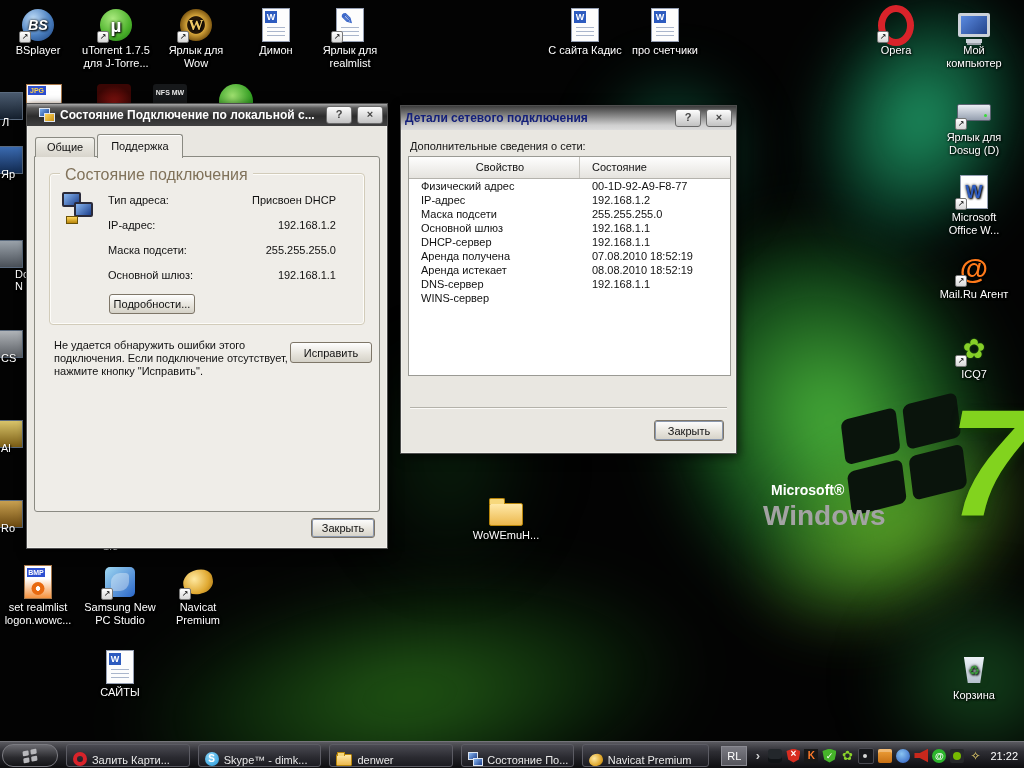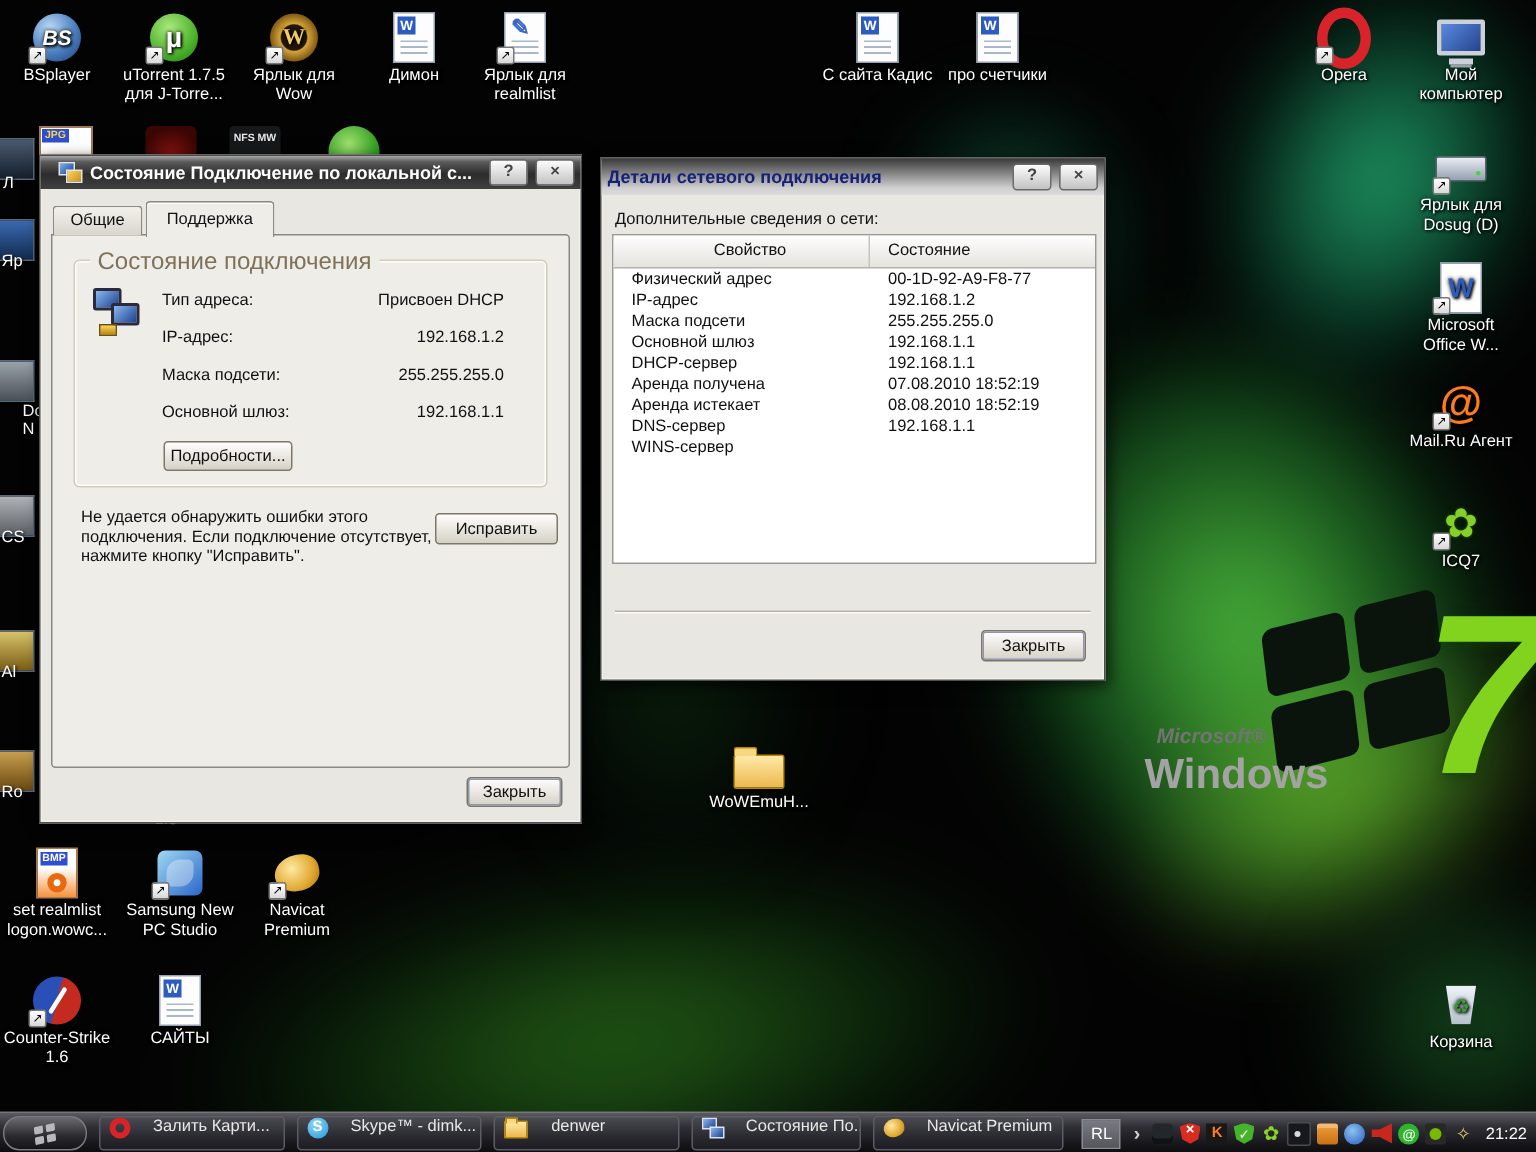--- a/index.html
+++ b/index.html
@@ -11,21 +11,21 @@
   .sw2{left:780px;top:-60px;width:280px;height:360px;background:radial-gradient(closest-side,rgba(45,225,150,.7),rgba(10,110,70,.35) 60%,transparent 78%);filter:blur(24px);transform:rotate(22deg);}
   .sw3{left:560px;top:30px;width:230px;height:250px;background:radial-gradient(closest-side,rgba(30,190,130,.5),transparent 75%);filter:blur(26px);}
   .sw4{left:40px;top:545px;width:740px;height:300px;background:radial-gradient(closest-side,rgba(60,160,35,.6),rgba(20,80,20,.35) 55%,transparent 78%);filter:blur(30px);transform:rotate(-7deg);}
   .sw5{left:330px;top:300px;width:240px;height:320px;background:radial-gradient(closest-side,rgba(25,100,35,.35),transparent 75%);filter:blur(34px);}
   .sw6{left:680px;top:400px;width:430px;height:260px;background:radial-gradient(closest-side,rgba(150,235,45,.55),transparent 75%);filter:blur(26px);transform:rotate(-24deg);}
   .sw7{left:830px;top:550px;width:300px;height:260px;background:radial-gradient(closest-side,rgba(40,150,60,.5),transparent 75%);filter:blur(28px);}
   
   .w7{position:absolute;left:763px;top:398px;width:262px;height:162px;}
   .w7 .flag{position:absolute;left:82px;top:8px;width:118px;height:96px;display:grid;grid-template-columns:1fr 1fr;grid-template-rows:1fr 1fr;gap:7px;transform:rotate(-7deg) skewY(-7deg);}
   .w7 .flag i{background:#0a140c;border-radius:7px;}
-  .w7 .ms{position:absolute;left:8px;top:84px;font-size:14px;font-weight:bold;color:#737373;font-style:italic;}
+  .w7 .ms{position:absolute;left:8px;top:84px;font-size:14px;font-weight:bold;color:#ffffff;}
   .w7 .win{position:absolute;left:0;top:95px;font-size:28px;line-height:46px;font-weight:bold;color:#a3a3a3;}
   .w7 .seven{position:absolute;right:-8px;top:-14px;font-size:152px;line-height:158px;font-weight:bold;font-style:italic;color:#82d31e;text-shadow:0 3px 8px rgba(15,60,0,.7);}
   
   .dicon{position:absolute;width:76px;text-align:center;color:#fff;font-size:11px;line-height:13px;
          text-shadow:1px 1px 2px #000,0 0 3px #000;cursor:default;}
   .ig{width:36px;height:34px;margin:0 auto 2px;position:relative;display:flex;align-items:center;justify-content:center;}
   .sc::after{content:"↗";position:absolute;left:-1px;bottom:-1px;width:10px;height:10px;background:linear-gradient(#fff,#d8d8d8);
              border:1px solid #777;border-radius:2px;font-size:8px;line-height:10px;color:#000;text-shadow:none;text-align:center;}
   .i-bs{width:32px;height:32px;border-radius:50%;background:radial-gradient(circle at 35% 30%,#bcdaf6,#4a7fc0 55%,#1b3e77);
         display:flex;align-items:center;justify-content:center;font-size:14px;font-weight:bold;font-style:italic;color:#fff;}
@@ -112,21 +112,21 @@
   .td-v{padding-left:13px;white-space:nowrap;}
   .sep{position:absolute;left:9px;right:9px;top:301px;border-top:1px solid #b4b2aa;box-shadow:0 1px 0 #fbfaf7;}
   
   .taskbar{position:absolute;left:0;top:741px;width:1024px;height:27px;
            background:linear-gradient(180deg,#5a5a60 0%,#2e2e34 35%,#18181c 75%,#0c0c0e 100%);border-top:1px solid #74747a;
            display:flex;align-items:center;color:#e8e8e8;font-size:11px;}
   .start{width:58px;height:21px;margin:0 8px 0 2px;border-radius:11px;border:1px solid #7a7a80;
          background:linear-gradient(180deg,#6a6a70,#2a2a2e 60%,#151517);display:flex;align-items:center;justify-content:center;}
   .miniflag{display:grid;grid-template-columns:6px 6px;grid-template-rows:5px 5px;gap:2px;transform:rotate(-6deg) skewY(-6deg);}
   .miniflag i{background:#b8b8bc;border-radius:1px;}
-  .task{width:118px;height:21px;margin-right:8px;display:flex;align-items:flex-start;gap:15px;padding:0 6px;
+  .task{width:118px;height:21px;margin-right:8px;display:flex;align-items:flex-end;gap:5px;padding:0 6px;
         background:linear-gradient(180deg,#4a4a52,#2a2a30 60%,#1c1c22);border:1px solid #5c5c64;border-radius:3px;
         white-space:nowrap;overflow:hidden;}
   .ti{flex:0 0 auto;width:14px;height:14px;position:relative;}
   .ti-opera{border-radius:50%;border:4px solid #d8232a;width:6px;height:6px;}
   .ti-skype{border-radius:50%;background:radial-gradient(circle at 38% 32%,#8fd8f8,#2395d8);color:#fff;font-size:10px;font-weight:bold;text-align:center;line-height:14px;}
   .ti-folder{background:linear-gradient(#ffe9a8,#ecb84d);border:1px solid #b8860b;height:10px;margin-top:2px;border-radius:1px;position:relative;}
   .ti-folder::before{content:"";position:absolute;top:-3px;left:0;width:6px;height:3px;background:#f7d87c;border:1px solid #b8860b;border-bottom:none;}
   .ti-net i{position:absolute;width:8px;height:6px;background:linear-gradient(135deg,#8ab8f2,#1c3f8c);border:1px solid #dce4f0;}
   .ti-net i:first-child{left:0;top:0;}
   .ti-net i:last-child{left:5px;top:6px;}
@@ -315,26 +315,20 @@
         <div class="i-navicat"></div>
       </div>
     <div>Navicat Premium</div>
   </div>
   <div class="dicon" style="left:468px;top:493px">
     <div class="ig">
         <div class="i-folder"></div>
       </div>
     <div>WoWEmuH...</div>
   </div>
-  <div class="dicon" style="left:0px;top:650px">
-    <div class="ig sc">
-        <div class="i-cs"></div>
-      </div>
-    <div>Counter-Strike 1.6</div>
-  </div>
   <div class="dicon" style="left:82px;top:650px">
     <div class="ig">
         <div class="page"></div>
       </div>
     <div>САЙТЫ</div>
   </div>
 
   <div class="window" style="left:400px;top:105px;width:335px;height:347px">
     <div class="titlebar tb-lite">
       <span class="tb-title">Детали сетевого подключения</span>

